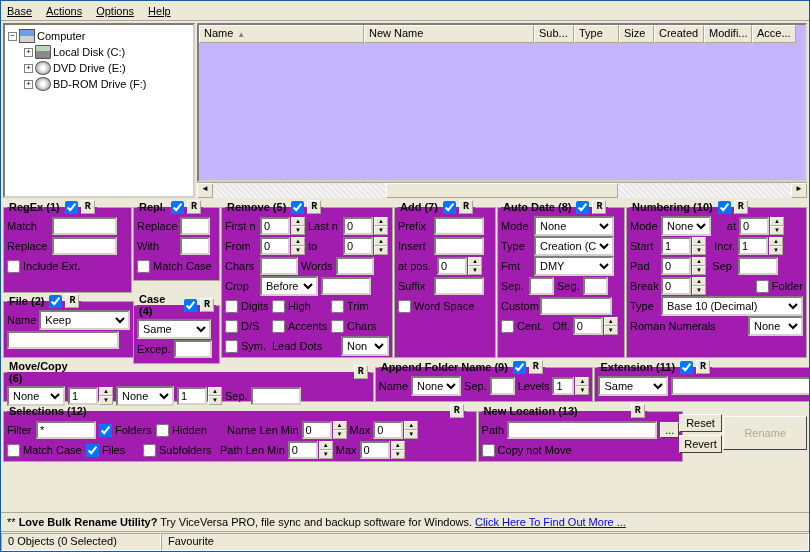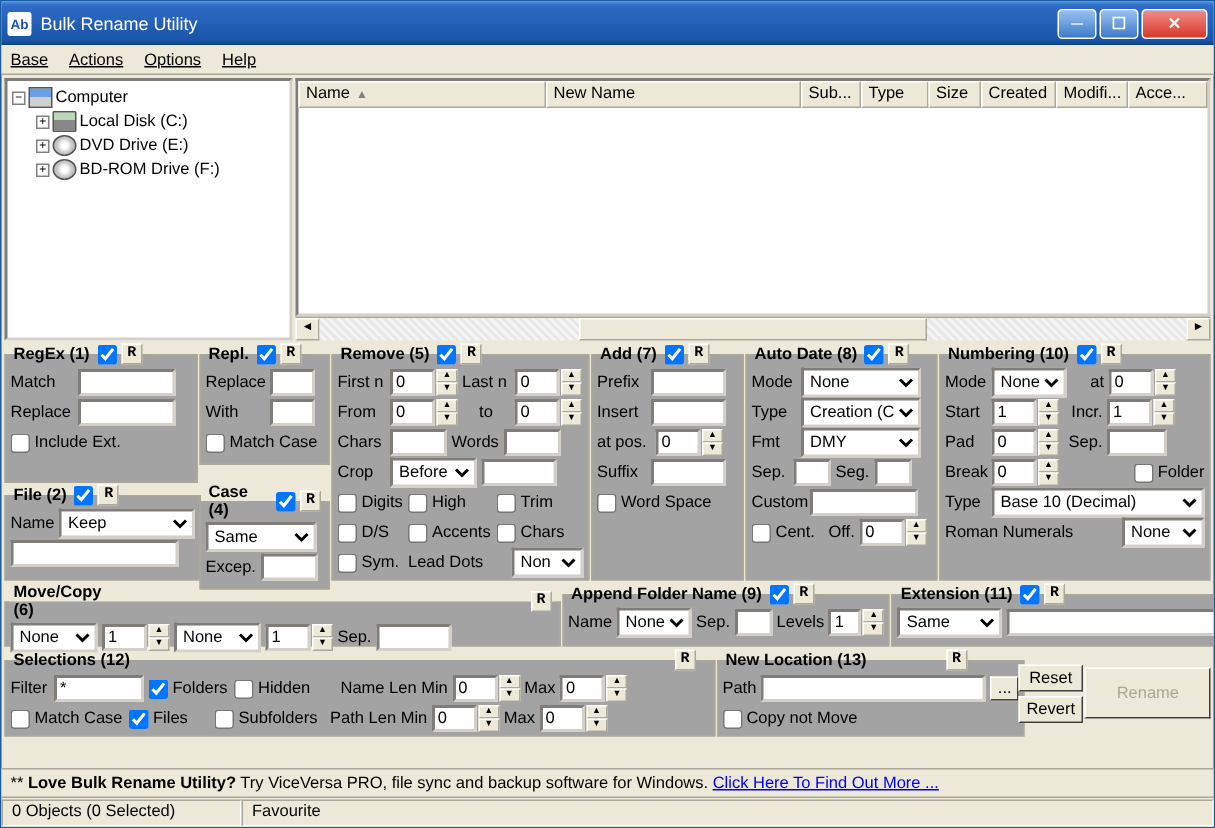--- a/index.html
+++ b/index.html
@@ -19,28 +19,28 @@
 .top{display:flex;gap:2px;height:175px}
 .tree{width:192px;background:#fff;border:2px inset #d4d0c8;padding:3px;overflow:auto}
 .tree-item{display:flex;align-items:center;height:16px;gap:2px;white-space:nowrap}
 .tree-toggle{width:9px;height:9px;border:1px solid #808080;display:flex;align-items:center;justify-content:center;font-size:8px;line-height:1;cursor:pointer}
 .tree-icon{width:16px;height:14px;display:inline-block}
 .tree-children{padding-left:16px}
 .ico-computer{background:linear-gradient(to bottom,#6a9ee8 50%,#d0d0d0 50%);border:1px solid #555}
 .ico-disk{background:linear-gradient(to bottom,#b8d8b8 40%,#888 40%);border:1px solid #555;border-radius:1px}
 .ico-dvd{background:radial-gradient(circle,#fff 20%,#c0c0c0 60%);border:1px solid #555;border-radius:50%}
 .right-area{flex:1;display:flex;flex-direction:column}
-.listview{flex:1;background:#ffffff;border:2px inset #d4d0c8;display:flex;flex-direction:column}
+.listview{flex:1;background:#c4b5fd;border:2px inset #d4d0c8;display:flex;flex-direction:row}
 .lv-header{display:flex;background:#ece9d8;height:18px}
 .lv-col{border:1px solid;border-color:#fff #aca899 #aca899 #fff;padding:1px 4px;font-size:11px;cursor:pointer;overflow:hidden;white-space:nowrap}
 .scrollbar-h{height:16px;background:#ece9d8;border-top:1px solid #aca899;display:flex;align-items:center}
 .sb-btn{width:16px;height:15px;border:1px solid;border-color:#fff #aca899 #aca899 #fff;background:#ece9d8;text-align:center;font-size:8px;cursor:pointer}
 .sb-track{flex:1;background:repeating-linear-gradient(45deg,#e8e8e8 0 2px,#f4f4f4 2px 4px);position:relative;height:15px}
 .sb-thumb{position:absolute;left:30%;width:40%;height:100%;border:1px solid;border-color:#fff #aca899 #aca899 #fff;background:#ece9d8}
-fieldset{border:1px solid #aca899;padding:1px 3px 3px 3px;background:#a3a3a3;height:100%}
+fieldset{border:1px solid #aca899;padding:1px 3px 3px 3px;background:#a21caf;height:100%}
 legend{font-family:'Courier New',monospace;font-weight:bold;font-size:11px;padding:0 2px;display:flex;align-items:center;gap:3px}
 legend input[type=checkbox]{margin-left:2px}
 .rbtn{border:1px solid;border-color:#fff #aca899 #aca899 #fff;padding:0 3px;font-family:'Courier New',monospace;font-weight:bold;font-size:10px;cursor:pointer;background:#ece9d8;height:14px;line-height:12px}
 .row{display:flex;align-items:center;gap:3px;margin:2px 0;height:18px}
 .lbl{font-size:11px;white-space:nowrap}
 input[type=text]{border:2px inset #d4d0c8;background:#fff;height:18px;padding:0 2px;font-size:11px;min-width:0}
 select{border:2px inset #d4d0c8;background:#fff;height:20px;font-size:11px}
 input[type=checkbox]{width:13px;height:13px}
 .spin{display:flex;align-items:center}
 .spin input[type=text]{width:30px;text-align:left}
@@ -53,35 +53,20 @@
 .footer-ad{padding:3px 6px;background:#ece9d8;border-top:1px solid #aca899}
 .footer-ad a{color:#0000ee;text-decoration:underline;cursor:pointer}
 .statusbar{height:20px;background:#ece9d8;border-top:1px solid #aca899;display:flex;align-items:center}
 .status-cell{border:1px solid;border-color:#aca899 #fff #fff #aca899;padding:1px 6px;height:18px}
 .tri{font-size:8px;color:#808080;margin-left:4px}
 </style>
 </head>
 <body>
 
 <div class="window">
-  <div class="titlebar">
-    <div class="titlebar-icon">Ab</div>
-    <div class="titlebar-text">Bulk Rename Utility</div>
-    <div class="win-btns">
-      <div class="win-btn win-min">
-          <span>─</span>
-        </div>
-      <div class="win-btn win-max">
-          <span>☐</span>
-        </div>
-      <div class="win-btn win-close">
-          <span>✕</span>
-        </div>
-    </div>
-  </div>
 
   <div class="menubar">
     <span>Base</span>
     <span>Actions</span>
     <span>Options</span>
     <span>Help</span>
   </div>
 
   <div class="content">
     <div class="top">
@@ -234,21 +219,21 @@
             </div>
           <div class="row">
               <span class="lbl" style="width:32px">From</span>
               <div class="spin">
                 <input type="text" value="0" style="">
                 <div class="spin-btns">
                   <div class="spin-b">▲</div>
                   <div class="spin-b">▼</div>
                 </div>
               </div>
-              <span class="lbl" style="width:32px;text-align:center">to</span>
+              <span class="lbl" style="width:32px;">to</span>
               <div class="spin">
                 <input type="text" value="0" style="">
                 <div class="spin-btns">
                   <div class="spin-b">▲</div>
                   <div class="spin-b">▼</div>
                 </div>
               </div>
             </div>
           <div class="row">
               <span class="lbl" style="width:32px">Chars</span>

